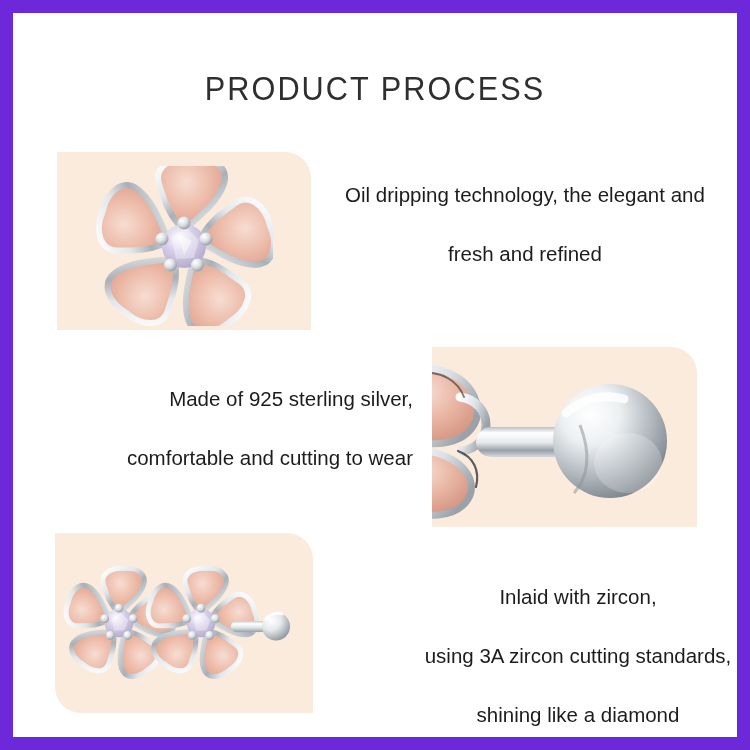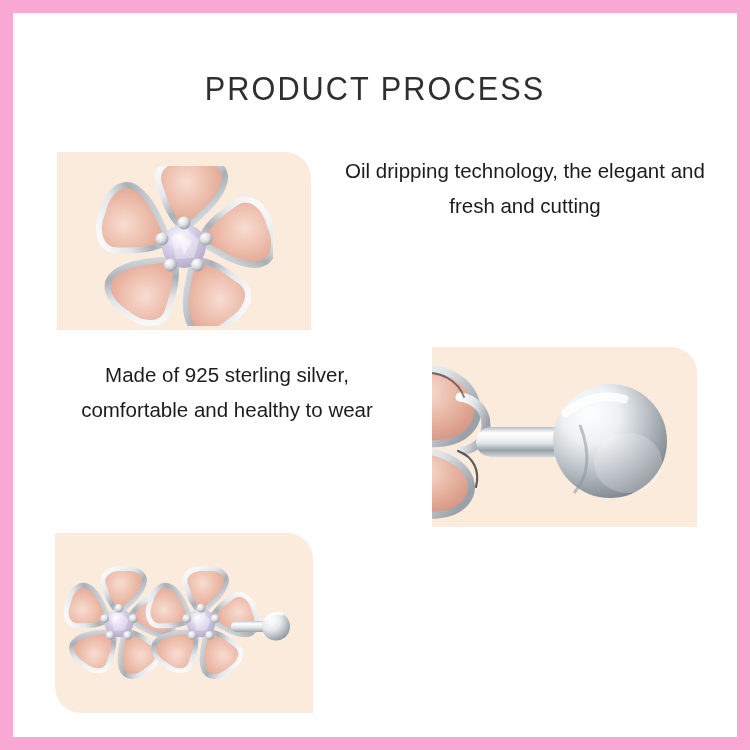--- a/index.html
+++ b/index.html
@@ -5,21 +5,21 @@
   html,body{margin:0;padding:0;}
   body{
     width:750px;height:750px;
     background:#ffffff;
     font-family:"Liberation Sans", sans-serif;
     overflow:hidden;
   }
   #page{
     position:relative;
     width:750px;height:750px;
-    background:#f9a8d4;
+    background:#6d28d9;
     box-sizing:border-box;
   }
   #canvas{
     position:absolute;
     left:13px;top:13px;
     width:724px;height:724px;
     background:#ffffff;
   }
   
   #title{
@@ -68,26 +68,27 @@
     line-height:35px;
     font-weight:400;
   }
   #copy-oil{
     left:304px;top:140px;
     width:416px;
   }
   #copy-silver{
     left:28px;top:344px;
     width:372px;
+    text-align:right;
   }
   #copy-zircon{
     left:410px;top:542px;
     width:310px;
   }
-  .copy .line{display:block;white-space:nowrap;}
+  .copy .line{display:block;white-space:nowrap;margin-top:24px;}
 </style>
 </head>
 <body>
 
 <div id="page">
   <div id="canvas">
 
     <div id="title">PRODUCT PROCESS</div>
 
     <div class="panel" id="panel-top-left">
@@ -283,23 +284,28 @@
         </g>
 
         <rect x="168" y="62" width="38" height="11" rx="5.5" fill="url(#bar3)"></rect>
         <circle cx="213" cy="67.5" r="14" fill="url(#ball3)"></circle>
         <path d="M203,60 C207,55 214,53 219,55" fill="none" stroke="#FFFFFF" stroke-width="3" stroke-linecap="round" opacity="0.85"></path>
       </svg>
     </div>
 
     <div class="copy" id="copy-oil">
       <span class="line">Oil dripping technology, the elegant and</span>
-      <span class="line">fresh and cutting</span>
+      <span class="line">fresh and refined</span>
     </div>
 
     <div class="copy" id="copy-silver">
       <span class="line">Made of 925 sterling silver,</span>
-      <span class="line">comfortable and healthy to wear</span>
-    </div>
-
+      <span class="line">comfortable and cutting to wear</span>
+    </div>
+
+    <div class="copy" id="copy-zircon">
+      <span class="line">Inlaid with zircon,</span>
+      <span class="line">using 3A zircon cutting standards,</span>
+      <span class="line">shining like a diamond</span>
+    </div>
 
   </div>
 </div>
 
 </body></html>

